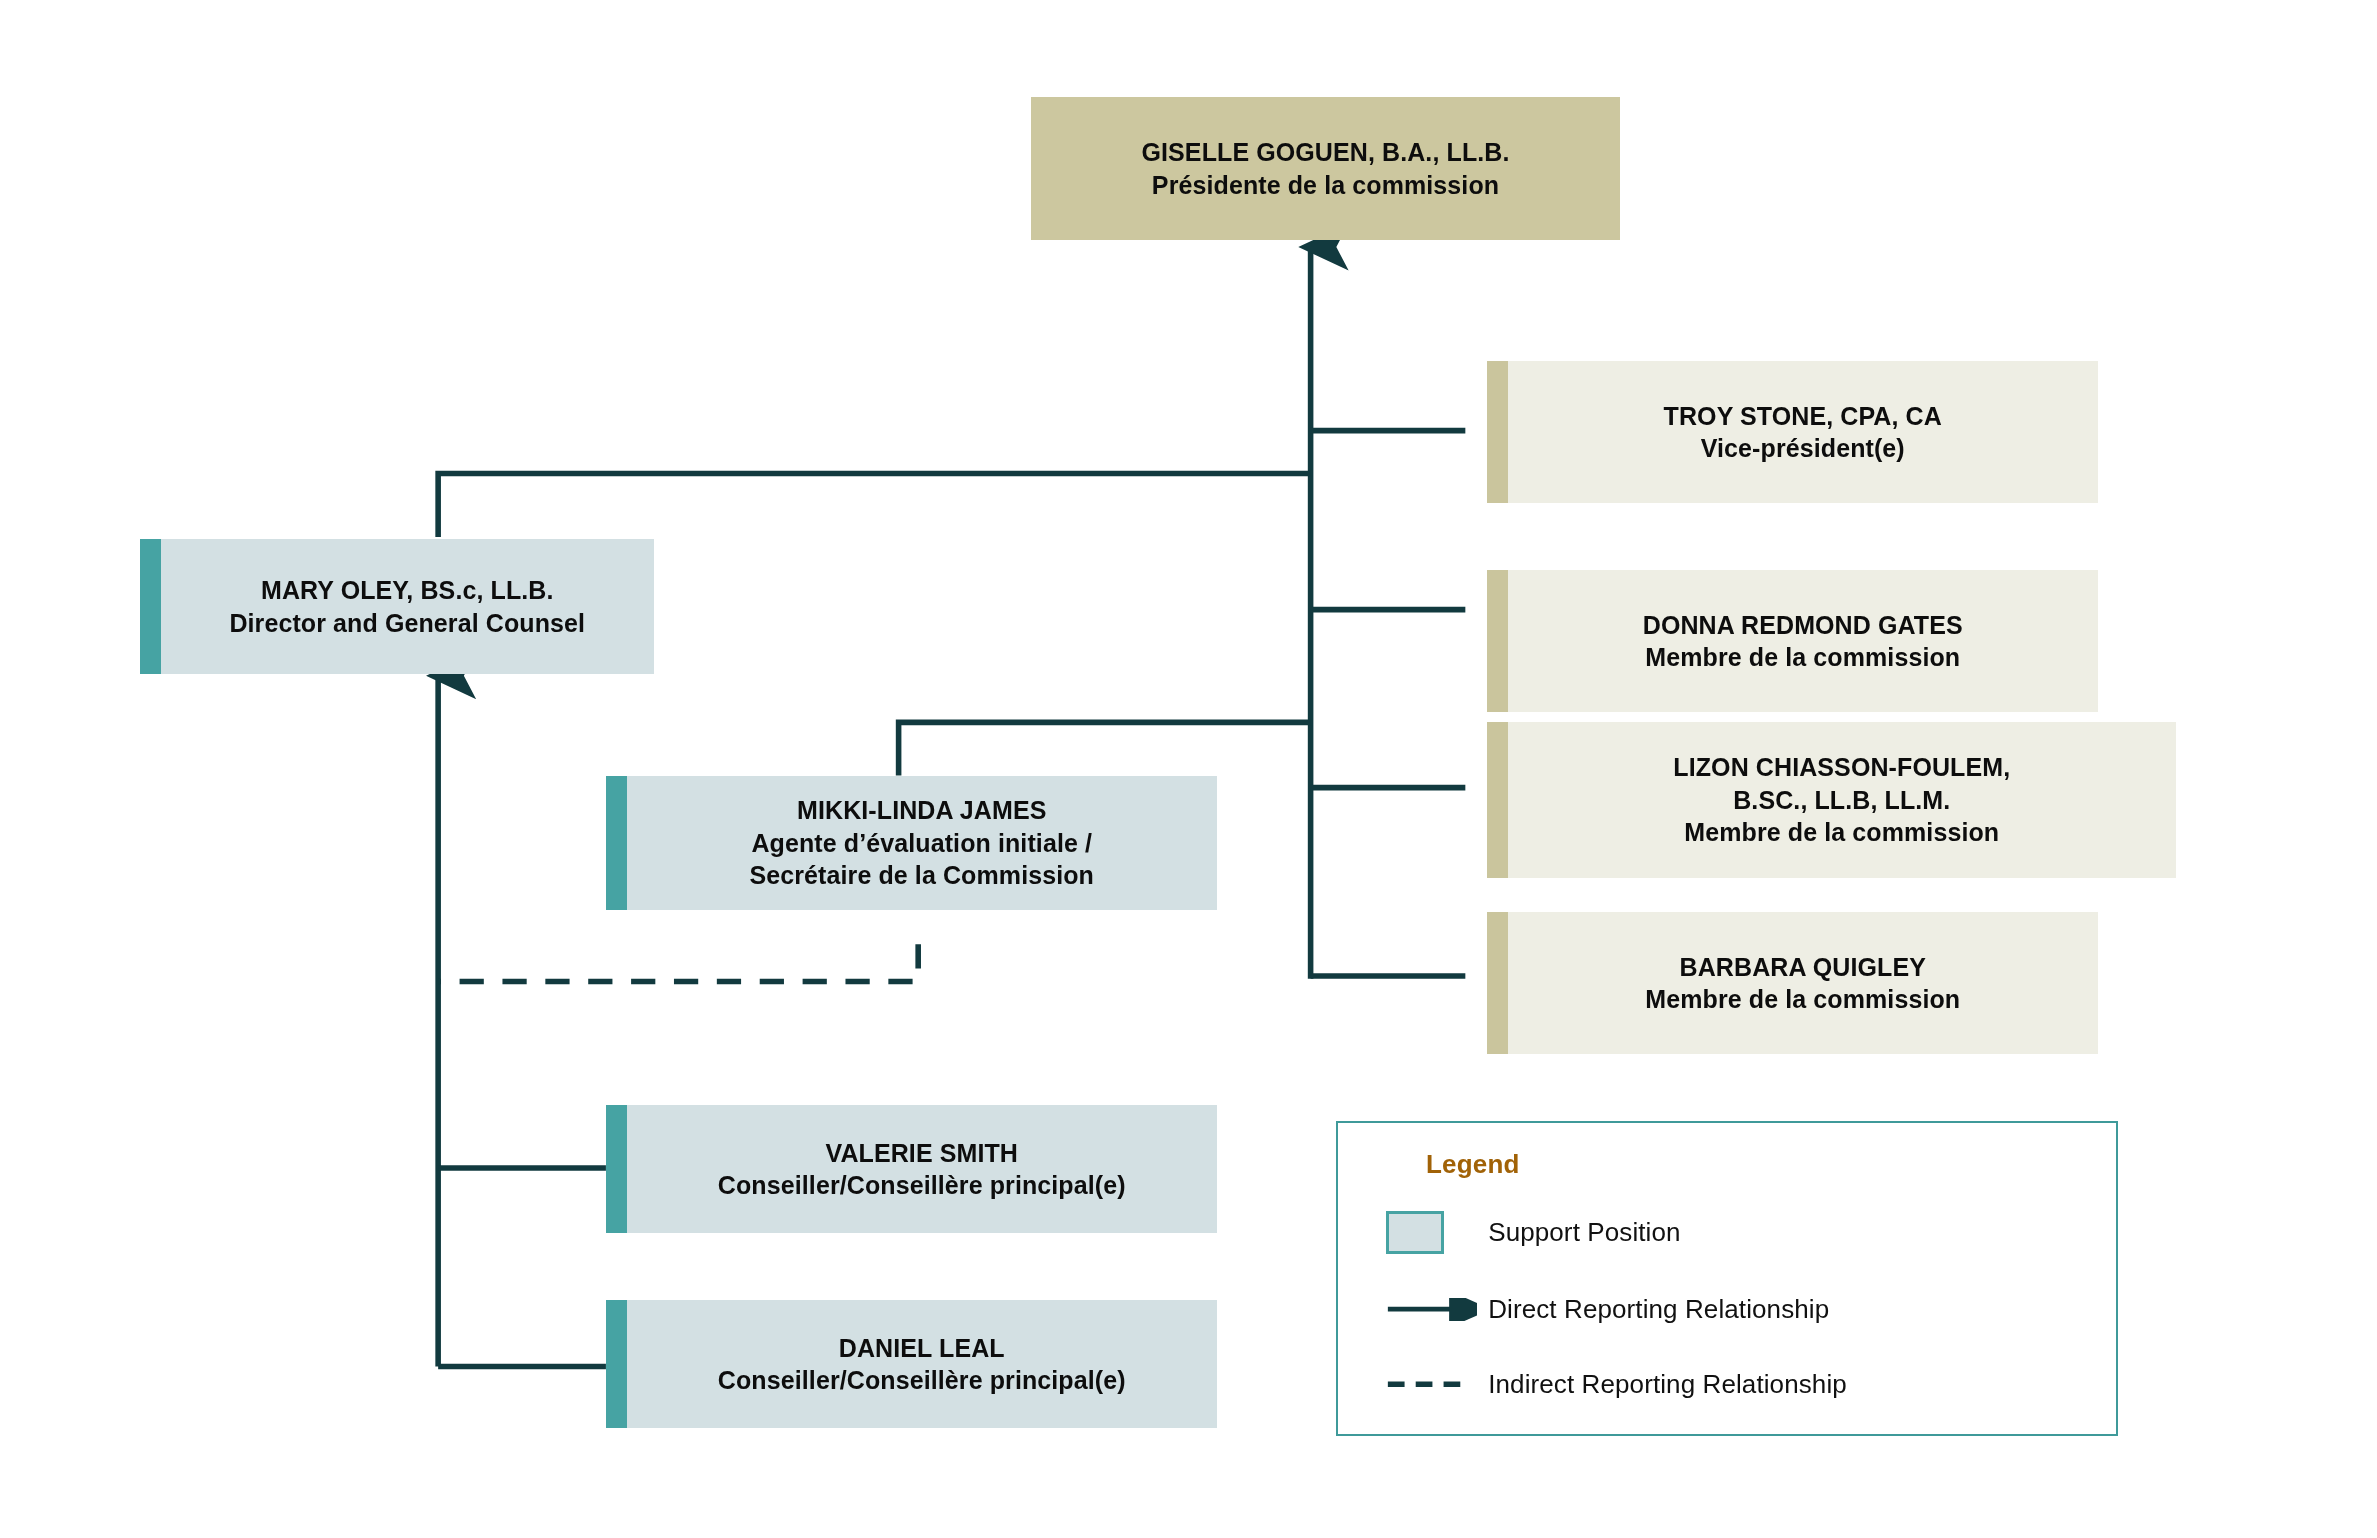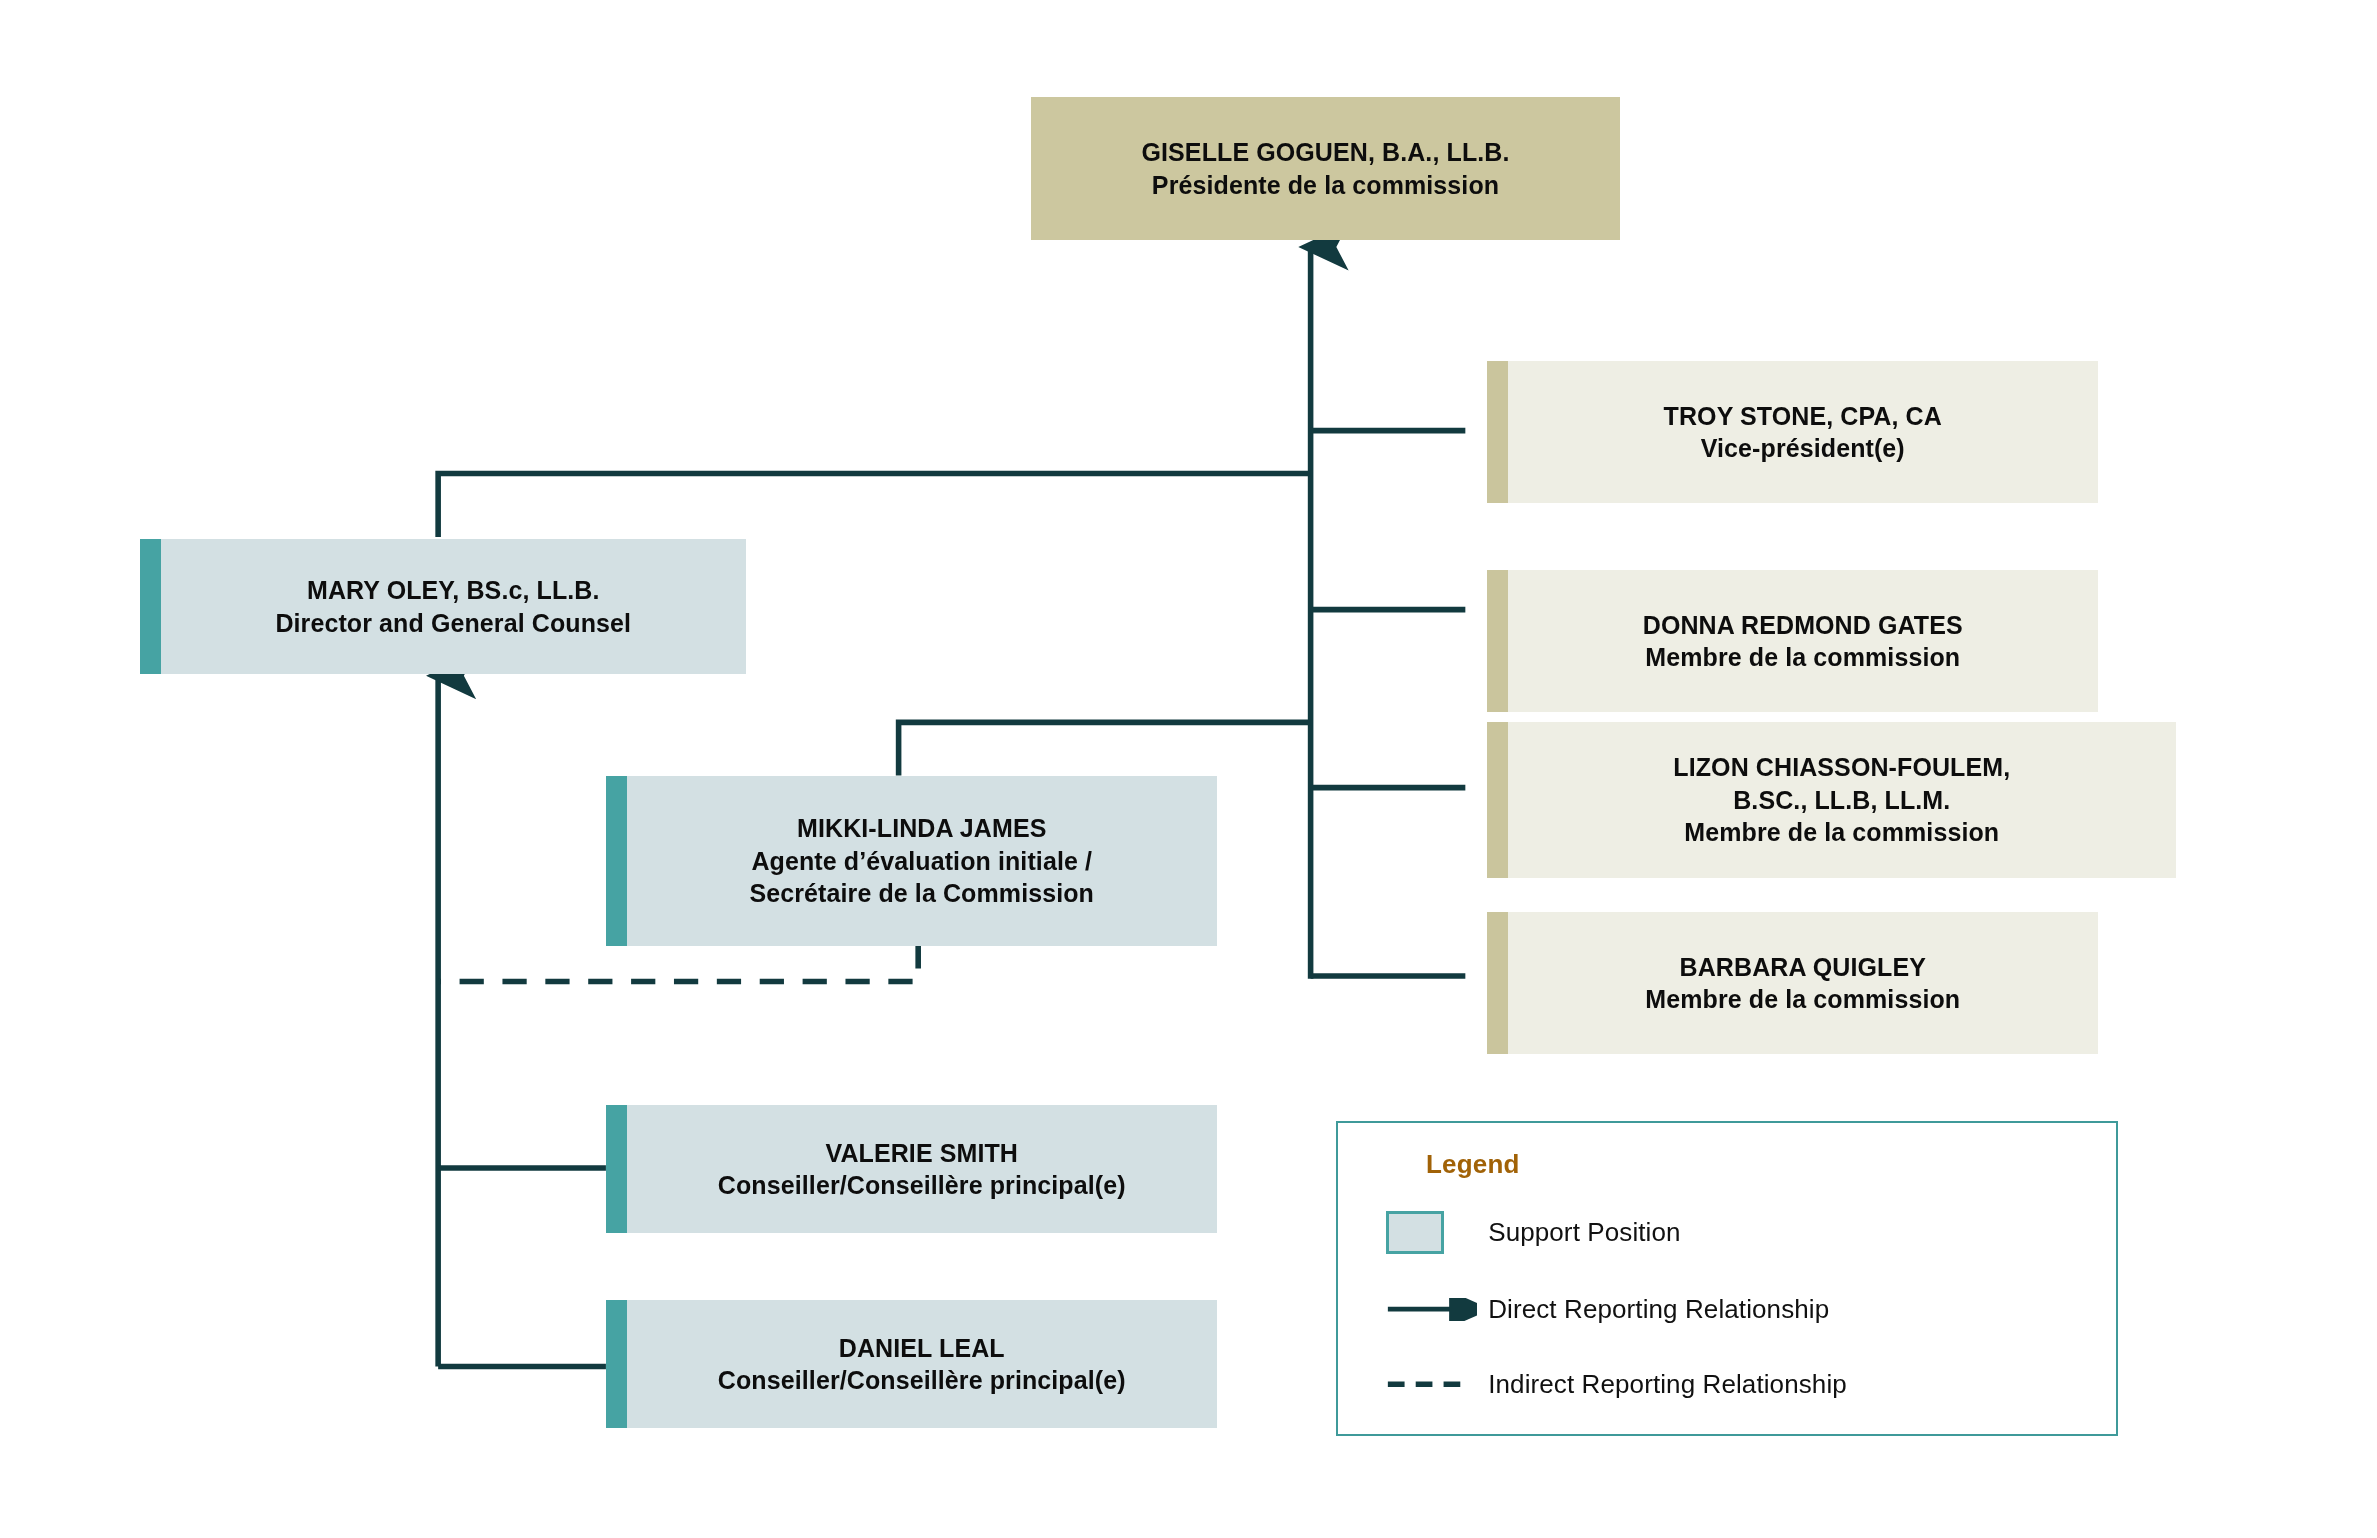--- a/index.html
+++ b/index.html
@@ -193,29 +193,29 @@
   </div>
 
   <div class="node member" style="left:1487px; top:912px; width:611px; height:142px;">
     <div class="accent"></div>
     <div class="body">
       <div class="line">BARBARA QUIGLEY</div>
       <div class="line">Membre de la commission</div>
     </div>
   </div>
 
-  <div class="node support" style="left:140px; top:539px; width:606px; height:135px;">
+  <div class="node support" style="left:140px; top:539px; width:514px; height:135px;">
     <div class="accent"></div>
     <div class="body">
       <div class="line">MARY OLEY, BS.c, LL.B.</div>
       <div class="line">Director and General Counsel</div>
     </div>
   </div>
 
-  <div class="node support" style="left:606px; top:776px; width:611px; height:170px;">
+  <div class="node support" style="left:606px; top:776px; width:611px; height:134px;">
     <div class="accent"></div>
     <div class="body">
       <div class="line">MIKKI-LINDA JAMES</div>
       <div class="line">Agente d’évaluation initiale /</div>
       <div class="line">Secrétaire de la Commission</div>
     </div>
   </div>
 
   <div class="node support" style="left:606px; top:1105px; width:611px; height:128px;">
     <div class="accent"></div>

